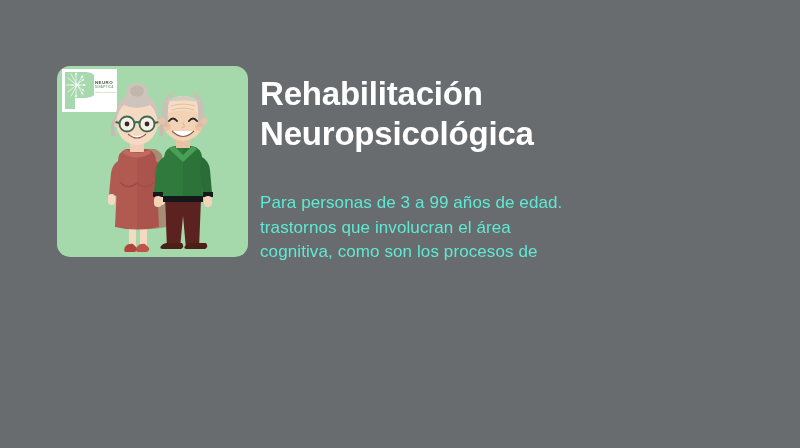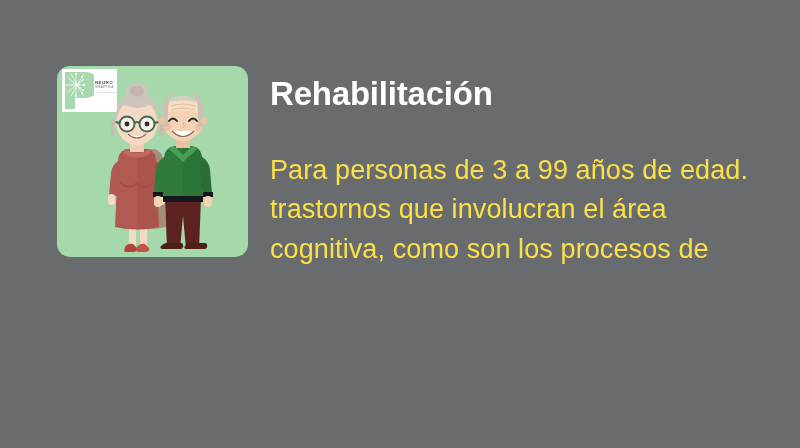--- a/index.html
+++ b/index.html
@@ -87,42 +87,42 @@
     position: absolute;
     left: 0;
     top: 0;
     width: 191px;
     height: 191px;
   }
 
   
   .copy {
     position: absolute;
-    left: 270px;
+    left: 260px;
     top: 74px;
     width: 500px;
   }
   .headline {
     margin: 0;
     font-size: 33px;
     font-weight: bold;
     line-height: 1.21;
     letter-spacing: -0.2px;
     color: #ffffff;
   }
   .headline .hl-line { display: block; }
 
   .body-copy {
     margin: 0;
     padding-top: 37px;
-    font-size: 27px;
+    font-size: 17px;
     font-weight: normal;
     line-height: 1.46;
     letter-spacing: 0.1px;
-    color: #fde047;
+    color: #5eead4;
   }
   .body-copy .bc-line { display: block; }
 </style>
 </head>
 <body>
 
 <div class="slide">
 
   <div class="media-card">
 
@@ -261,20 +261,21 @@
         <path d="M115 65 q11 11 22 0 Z" fill="#ffffff"></path>
         <path d="M115 65 q11 11 22 0" fill="none" stroke="#8a5f52" stroke-width="1.1"></path>
       </g>
     </svg>
   </div>
 
   <div class="copy">
 
     <h1 class="headline">
       <span class="hl-line">Rehabilitación</span>
+      <span class="hl-line">Neuropsicológica</span>
     </h1>
 
     <p class="body-copy">
       <span class="bc-line">Para personas de 3 a 99 años de edad.</span>
       <span class="bc-line">trastornos que involucran el área</span>
       <span class="bc-line">cognitiva, como son los procesos de</span>
     </p>
 
   </div>
 </div>

